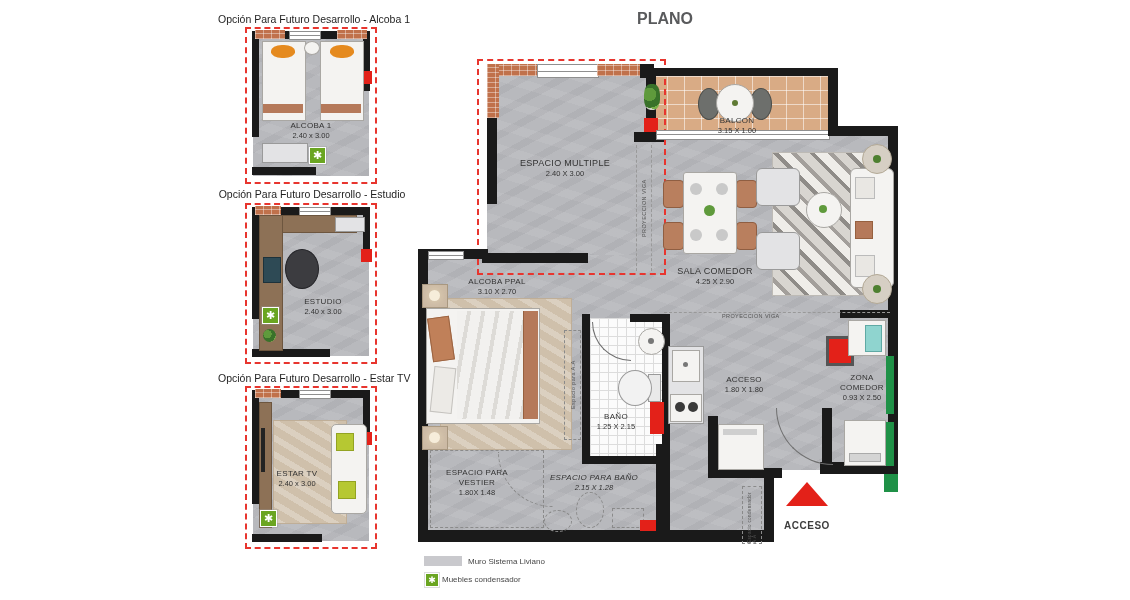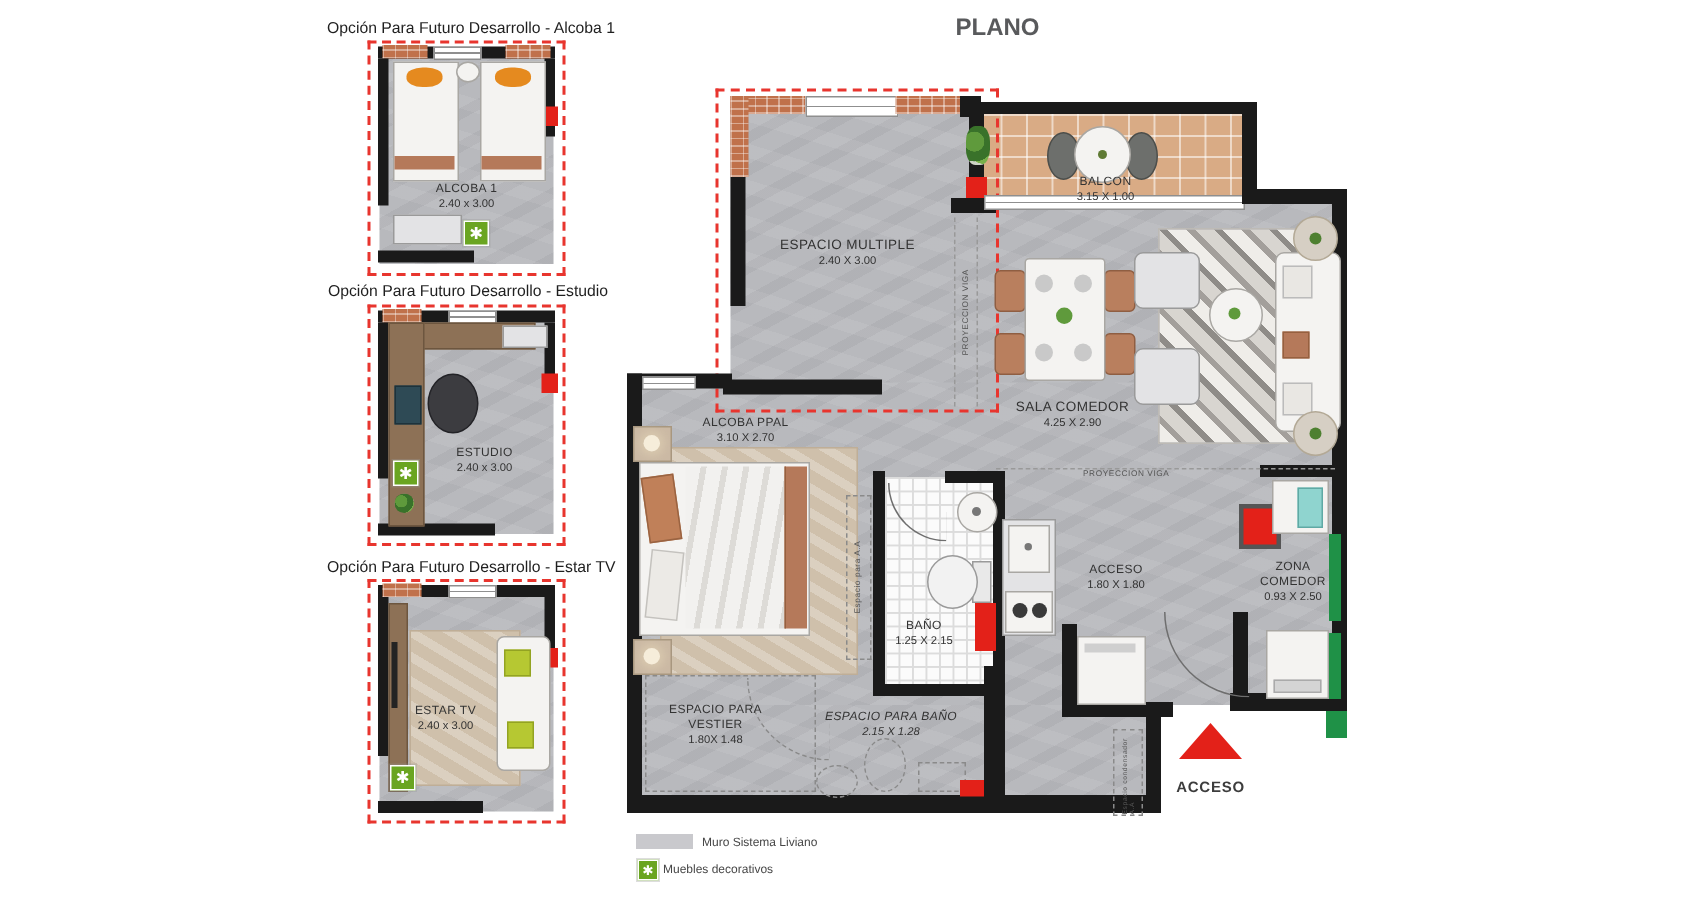--- a/index.html
+++ b/index.html
@@ -327,16 +327,16 @@
     <div class="a rlabel" style="left:534px;top:473px;width:120px;font-style:italic;">
       <span class="nm">ESPACIO PARA BAÑO</span>
       <span class="dm">2.15 X 1.28</span>
     </div>
   </div>
 
   <div class="a" style="left:420px;top:552px;width:300px;height:40px;">
     <div class="a" style="left:4px;top:4px;width:38px;height:10px;background:#c9c9cd;"></div>
     <div class="a legend-label" style="left:48px;top:5px;">Muro Sistema Liviano</div>
     <div class="a ast" style="left:5px;top:21px;width:12px;height:12px;font-size:9px;">✱</div>
-    <div class="a legend-label" style="left:22px;top:23px;">Muebles decorativos</div>
+    <div class="a legend-label" style="left:22px;top:23px;">Muebles condensador</div>
   </div>
 
 </div>
 
 </body></html>

